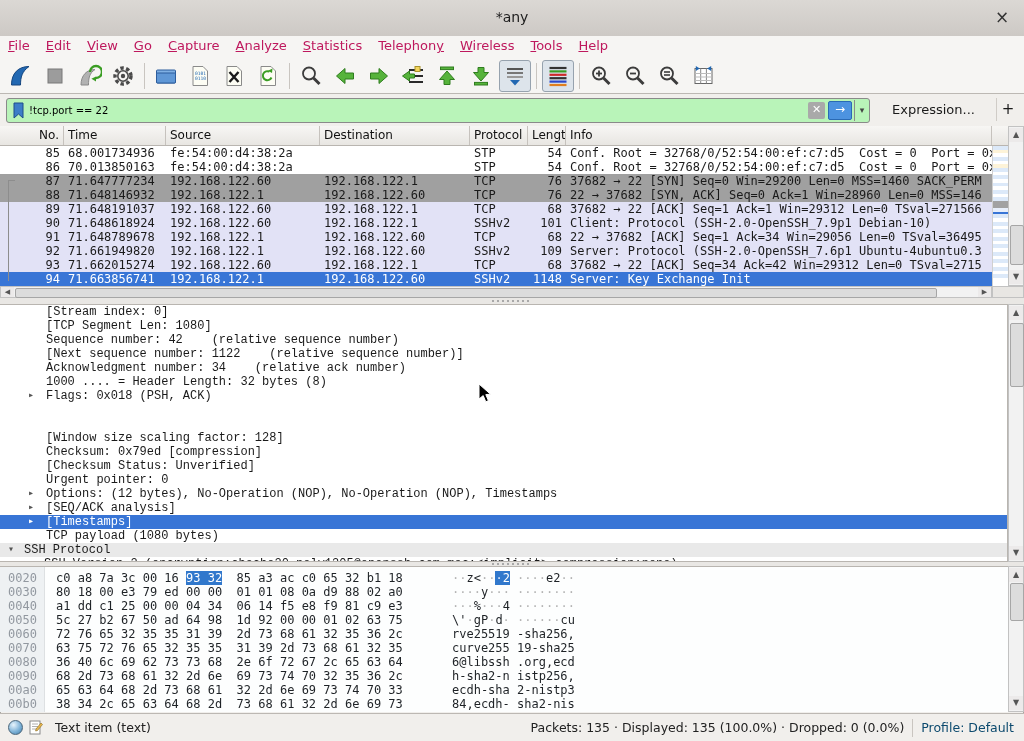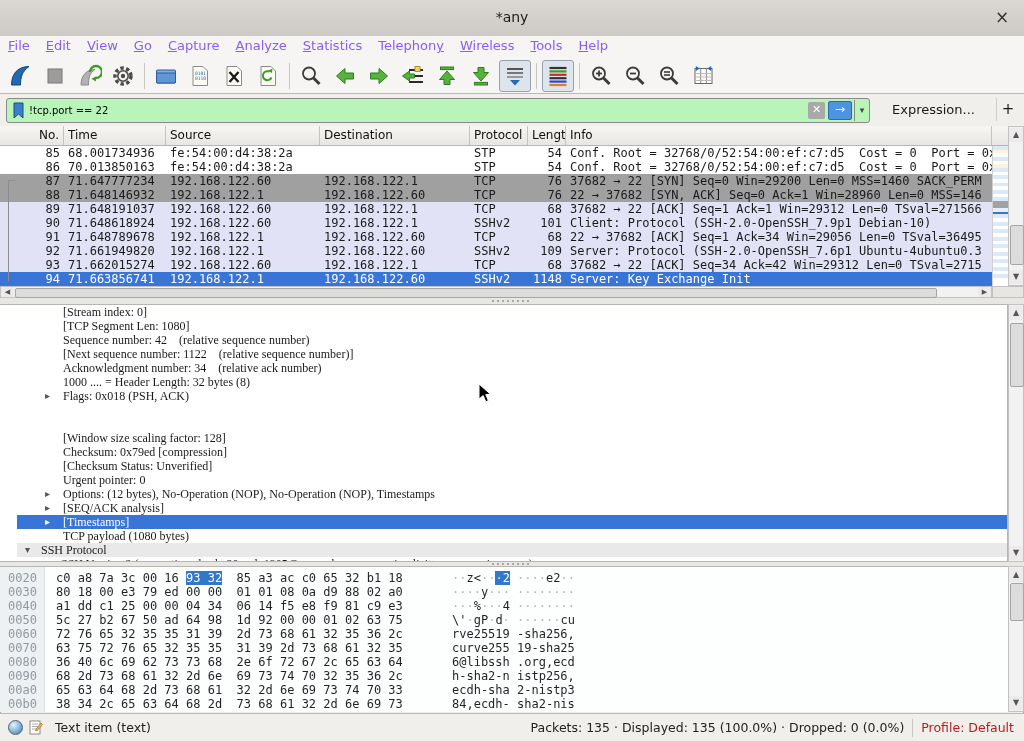--- a/index.html
+++ b/index.html
@@ -8,21 +8,21 @@
        box-shadow:inset 0 0 0 1px #a8a4a0}
   .abs{position:absolute}
   
   #titlebar{left:0;top:0;width:1024px;height:36px;
     background:linear-gradient(#dbd8d4,#cdc9c5);border-bottom:1px solid #b4b0ab;}
   #title{width:100%;text-align:center;line-height:34px;font-size:14px;color:#1c1c1c}
   #close-btn{right:8px;top:0;width:28px;height:34px;text-align:center;line-height:34px;
     font-size:17px;color:#333;cursor:default}
   
   #menubar{left:0;top:36px;width:1024px;height:22px;background:#f6f5f3;font-size:13px}
-  .menu-item{display:inline-block;padding:2px 8px 3px 8px;color:#8b5cf6}
+  .menu-item{display:inline-block;padding:2px 8px 3px 8px;color:#be185d}
   
   #toolbar{left:0;top:58px;width:1024px;height:36px;background:#f6f5f3;
     border-bottom:1px solid #bcb8b3;display:flex;align-items:center;padding-left:4px;box-sizing:border-box}
   .tbtn{width:30px;height:30px;display:flex;align-items:center;justify-content:center;
     border:1px solid transparent;border-radius:3px;margin:0 1px}
   .tbtn.pressed{background:#dde4eb;border:1px solid #96a2ae}
   .tsep{width:1px;height:26px;background:#c9c5c0;margin:0 4px}
   
   #filterbar{left:0;top:94px;width:1024px;height:32px;background:#f1efec;border-bottom:1px solid #c4c0bb}
   #filter-field{left:6px;top:4px;width:862px;height:23px;background:#b9f4b9;
@@ -65,22 +65,22 @@
     font-size:7px;color:#555;background:#eceaea}
   #hthumb{position:absolute;top:1px;left:14px;width:920px;height:8px;background:#dcdcdc;
     border:1px solid #a6a6a6;border-radius:2px}
   #corner{left:992px;top:286px;width:32px;height:12px;background:#e8e6e3;border:1px solid #c2c2c2;box-sizing:border-box}
   .splitter{left:0;width:1024px;background:#e9e7e4}
   .grip{position:absolute;left:492px;top:2px;width:40px;height:2px;
     background:repeating-linear-gradient(90deg,#a8a8a8 0 2px,transparent 2px 5px)}
   
   #detail-pane{left:0;top:304px;width:1008px;height:258px;background:#fff;border:1px solid #b9b5b0;
     border-left:none;box-sizing:border-box;overflow:hidden}
-  .drow{position:absolute;left:17px;width:1008px;height:14px;line-height:14px;
-    font-family:Liberation Serif, serif;font-size:12px;white-space:pre;overflow:hidden}
+  .drow{position:absolute;left:0;width:1008px;height:14px;line-height:14px;
+    font-family:Liberation Mono, monospace;font-size:12px;white-space:pre;overflow:hidden}
   .drow.shaded{background:#e9e9e9}
   .drow.selected{background:#3875d6;color:#fff}
   .dexp{position:absolute;top:0;font-size:10px;color:#555}
   .drow.selected .dexp{color:#fff}
   .dtext{position:absolute;top:0}
   #detail-scroll{left:1008px;top:304px;height:258px}
   
   #hex-pane{left:0;top:566px;width:1008px;height:146px;background:#fdfefe;border-top:1px solid #b9b5b0;
     box-sizing:border-box;overflow:hidden}
   #hex-gutter{left:0;top:0;width:44px;height:146px;background:#eef1f3;border-right:1px solid #dde0e2}
@@ -94,21 +94,21 @@
   .hexhl .np{color:#dfeafc}
   #hex-scroll{left:1008px;top:566px;height:146px}
   
   #statusbar{left:0;top:713px;width:1024px;height:28px;background:#f1efec;border-top:1px solid #bcb8b3;
     box-sizing:border-box;font-size:12.5px;display:flex;align-items:center}
   #expert-dot{width:15px;height:15px;border-radius:50%;margin:0 6px 0 8px;
     background:radial-gradient(circle at 35% 30%,#e8f4fc,#7fb3d8 55%,#3f7ca8);border:1px solid #49657a;box-sizing:border-box}
   .ssep{width:1px;height:18px;background:#c9c5c0;margin:0 8px}
   #context-label{margin-left:12px;color:#222}
   #stats-label{margin-left:auto;color:#222}
-  #profile-label{margin-right:10px;color:#b91c1c}
+  #profile-label{margin-right:10px;color:#0c4a6e}
   
   #mouse-cursor{left:478px;top:383px;width:14px;height:21px;pointer-events:none}
 </style>
 </head>
 <body>
 
 <div class="abs" id="titlebar">
   <div id="title">*any</div>
   <div class="abs" id="close-btn">×</div>
 </div>

